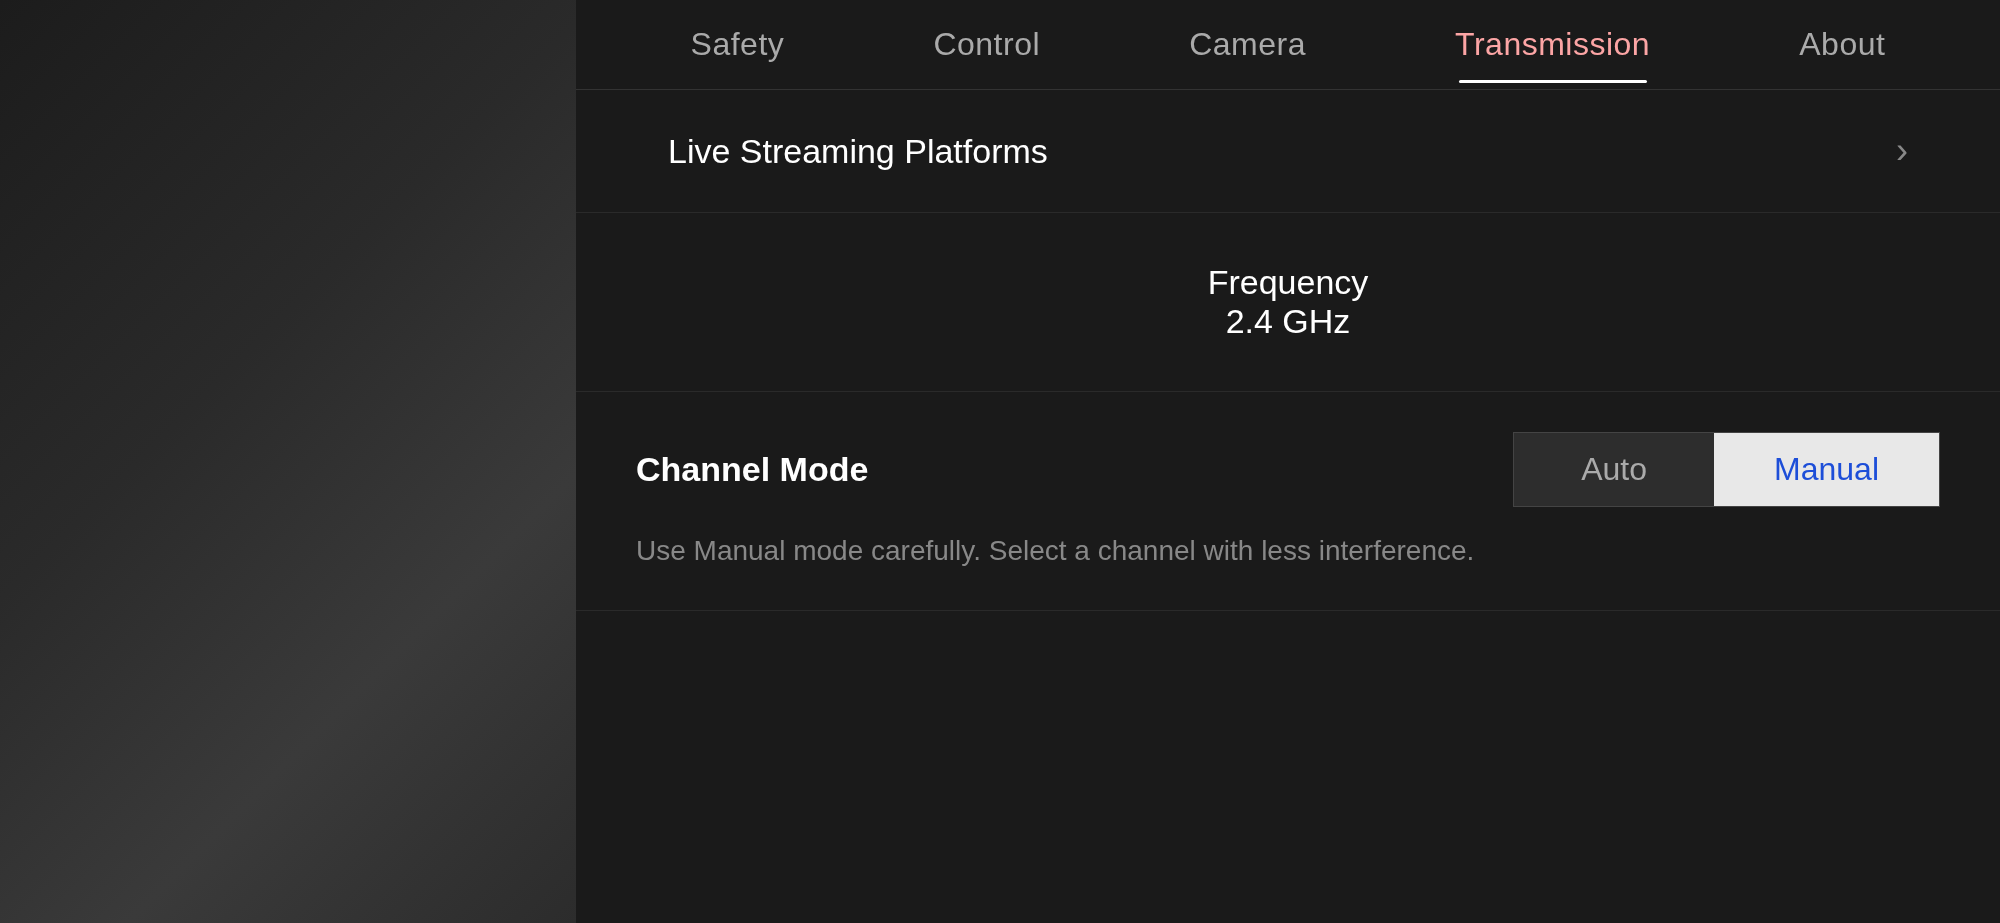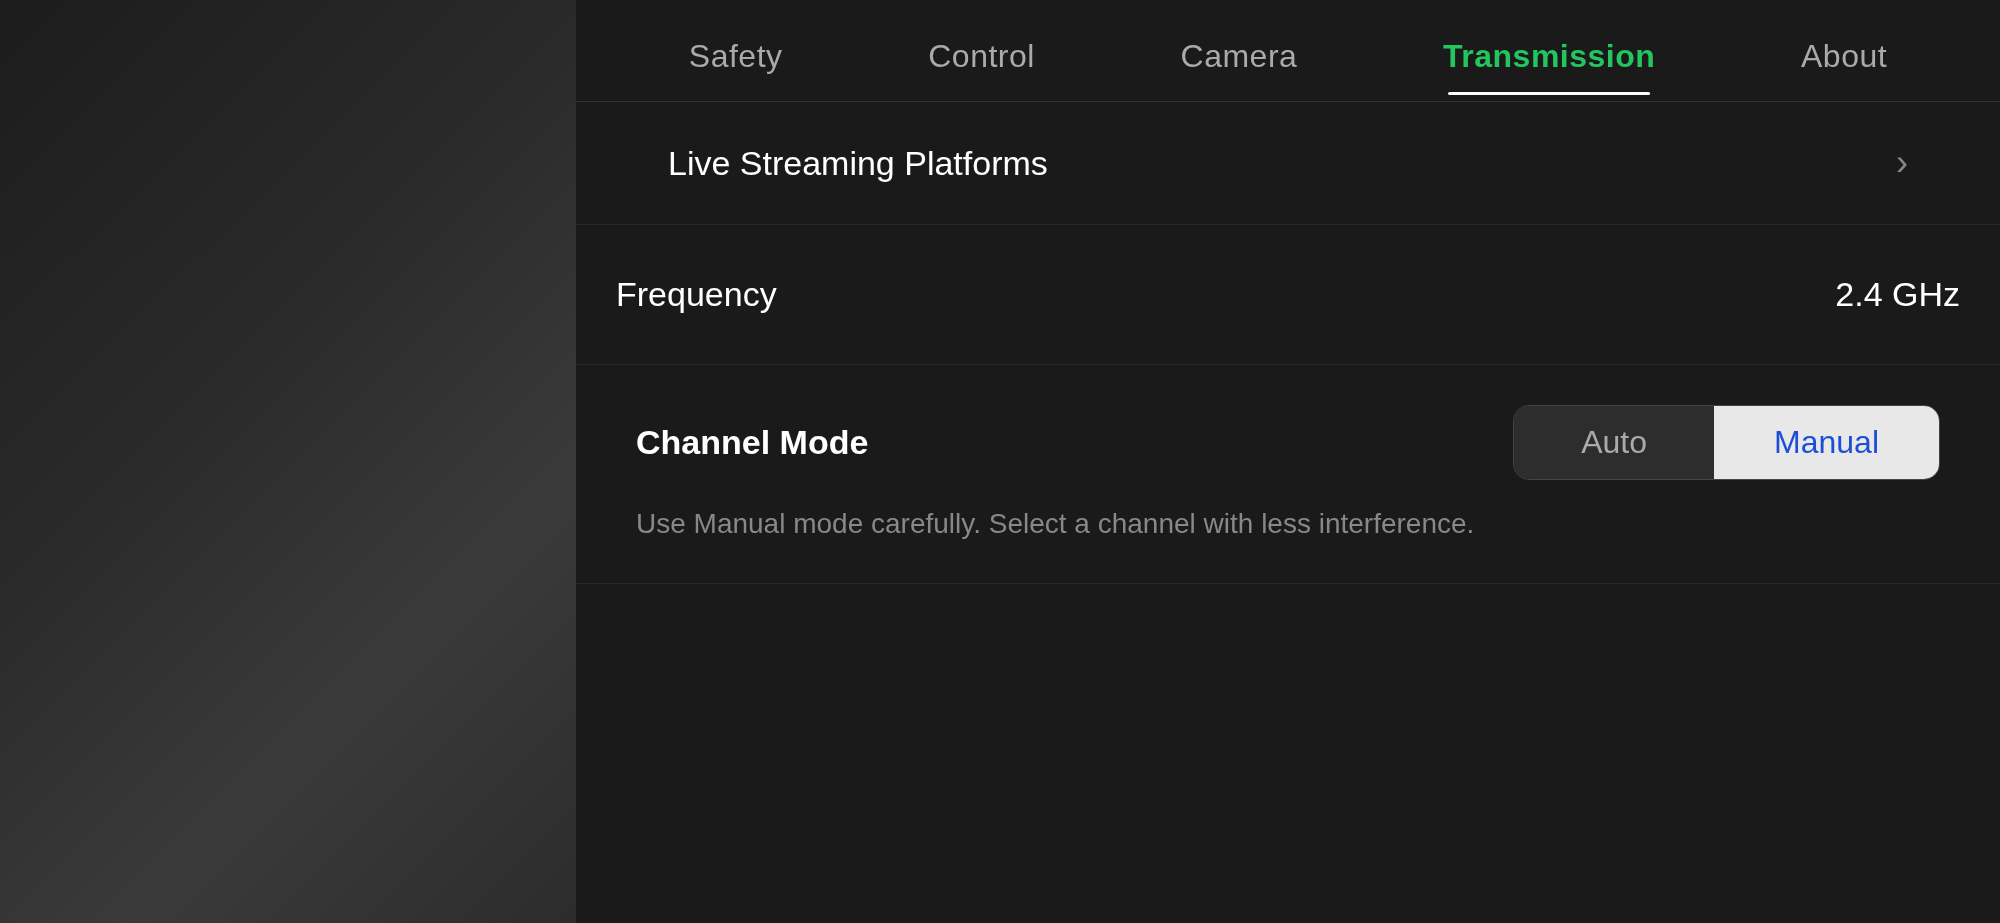--- a/index.html
+++ b/index.html
@@ -34,36 +34,35 @@
     
     .nav-tabs {
       display: flex;
       align-items: center;
       justify-content: space-around;
       height: 90px;
       background: #1a1a1a;
       border-bottom: 1px solid #333;
       padding: 0 40px;
       flex-shrink: 0;
-      margin-top: 12px;
     }
 
     .nav-tab {
       color: #aaa;
       font-size: 32px;
       font-weight: 400;
       cursor: pointer;
       padding: 10px 20px;
       position: relative;
       letter-spacing: 0.5px;
     }
 
     .nav-tab.active {
-      color: #22c55e;
-      font-weight: 700;
+      color: #fca5a5;
+      font-weight: 400;
     }
 
     .nav-tab.active::after {
       content: '';
       position: absolute;
       bottom: -10px;
       left: 50%;
       transform: translateX(-50%);
       width: 80%;
       height: 3px;
@@ -105,20 +104,21 @@
       font-size: 36px;
     }
 
     
     .frequency-row {
       display: flex;
       align-items: center;
       justify-content: space-between;
       padding: 50px 40px;
       border-bottom: 1px solid #2a2a2a;
+      flex-direction: column;
     }
 
     
     .channel-mode-section {
       padding: 40px 60px;
       border-bottom: 1px solid #2a2a2a;
     }
 
     .channel-mode-row {
       display: flex;
@@ -129,21 +129,21 @@
 
     .channel-mode-label {
       color: #ffffff;
       font-size: 34px;
       font-weight: 700;
     }
 
     
     .toggle-group {
       display: flex;
-      border-radius: 16px;
+      border-radius: 0;
       overflow: hidden;
       border: 1px solid #444;
     }
 
     .toggle-btn {
       padding: 18px 60px;
       font-size: 32px;
       font-weight: 500;
       cursor: pointer;
       border: none;

